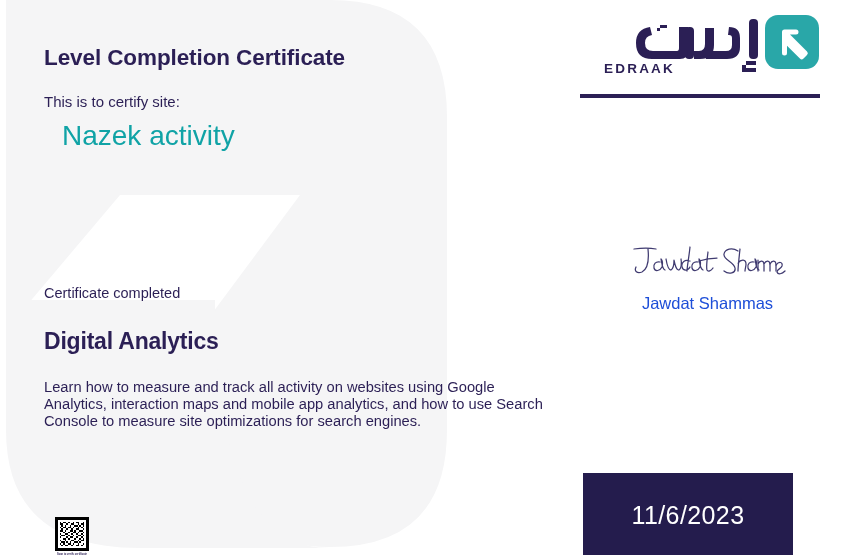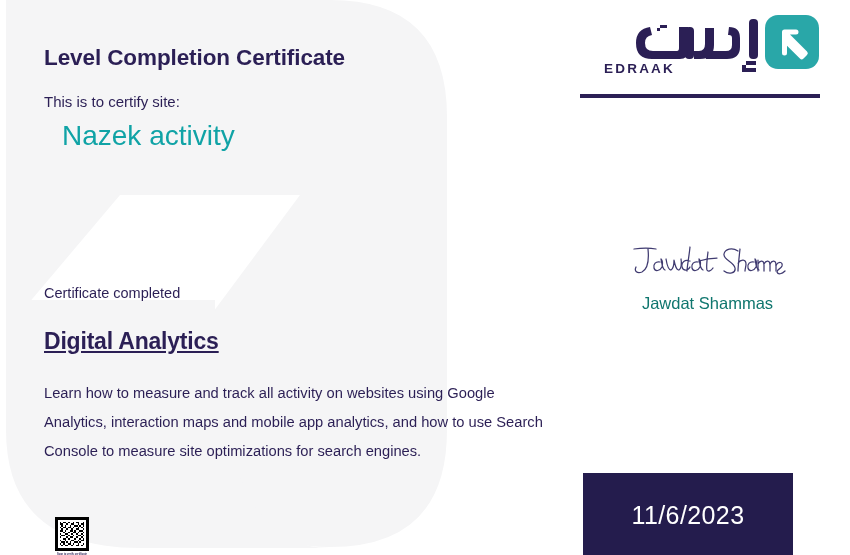--- a/index.html
+++ b/index.html
@@ -83,30 +83,29 @@
 
   .course-title {
     position: absolute;
     left: 44px;
     top: 288px;
     font-size: 23px;
     font-weight: bold;
     color: #2b1f55;
     letter-spacing: -0.2px;
     white-space: nowrap;
-    text-decoration: underline;
   }
 
   .course-desc {
     position: absolute;
     left: 44px;
     top: 339px;
     width: 505px;
     font-size: 14.7px;
-    line-height: 29px;
+    line-height: 17px;
     color: #2b1f55;
   }
 
   
   .qr-block {
     position: absolute;
     left: 54px;
     top: 477px;
   }
   .qr-code {
@@ -163,21 +162,21 @@
   }
   .signature-mark {
     display: block;
     margin: 0 auto;
     width: 160px;
     height: 42px;
   }
   .signer-name {
     margin-top: 9px;
     font-size: 16.5px;
-    color: #0f766e;
+    color: #1d4ed8;
   }
 
   .date-block {
     position: absolute;
     left: 18px;
     top: 470px;
     width: 210px;
     height: 85px;
     background: #241c4d;
     display: flex;

